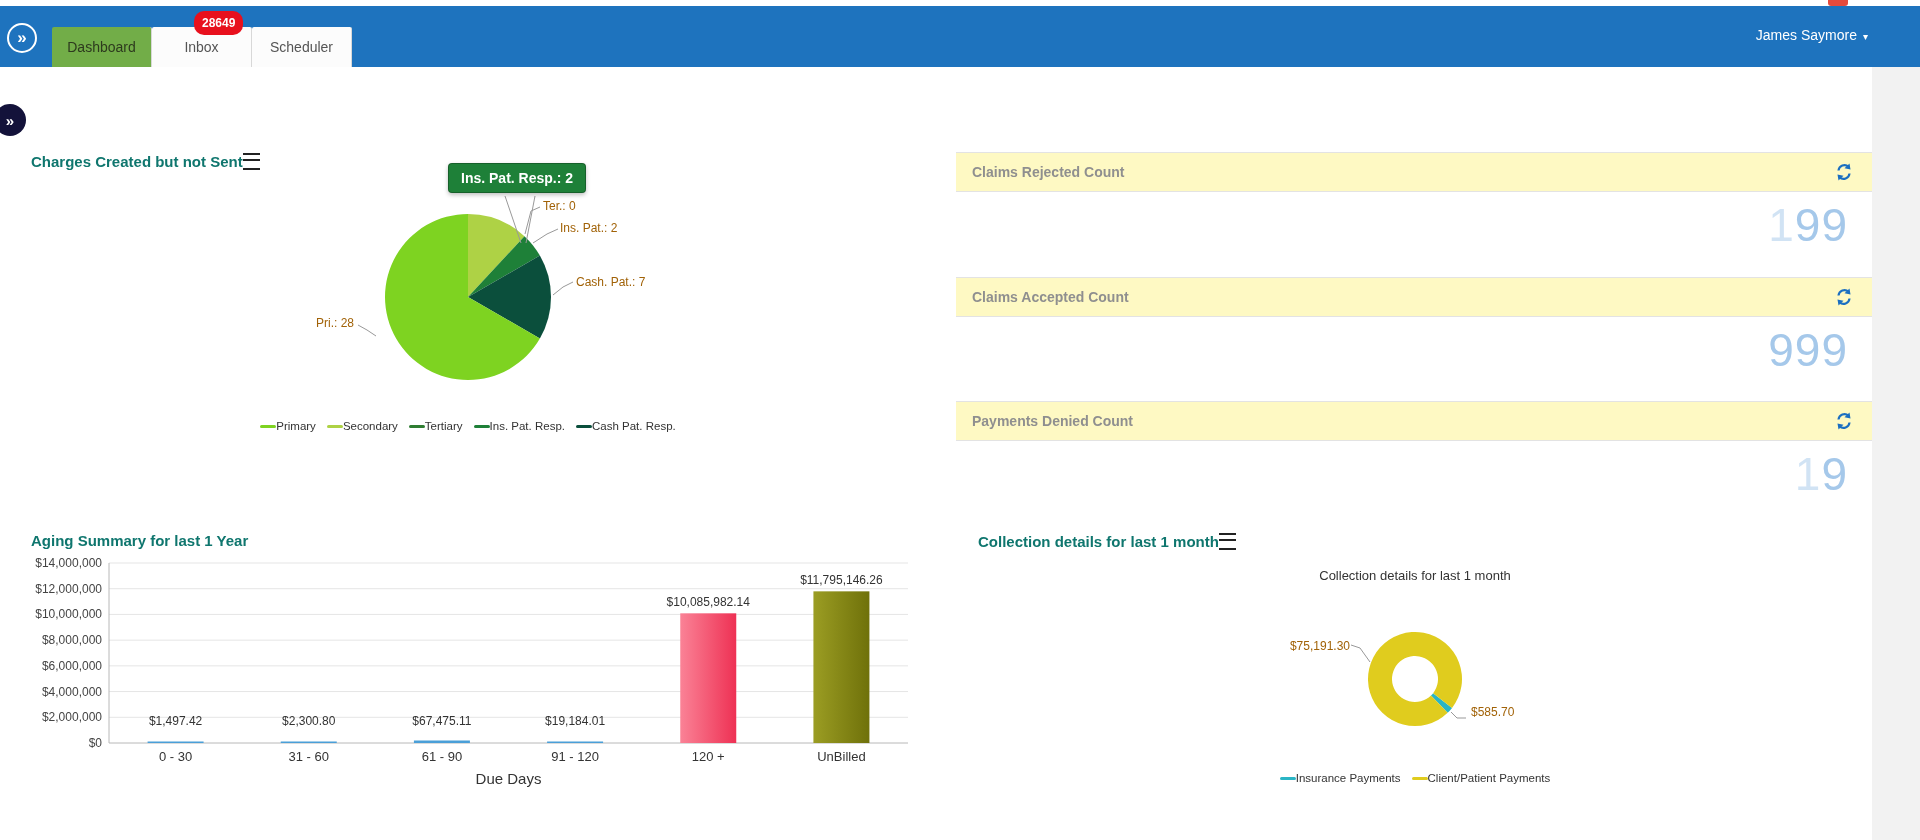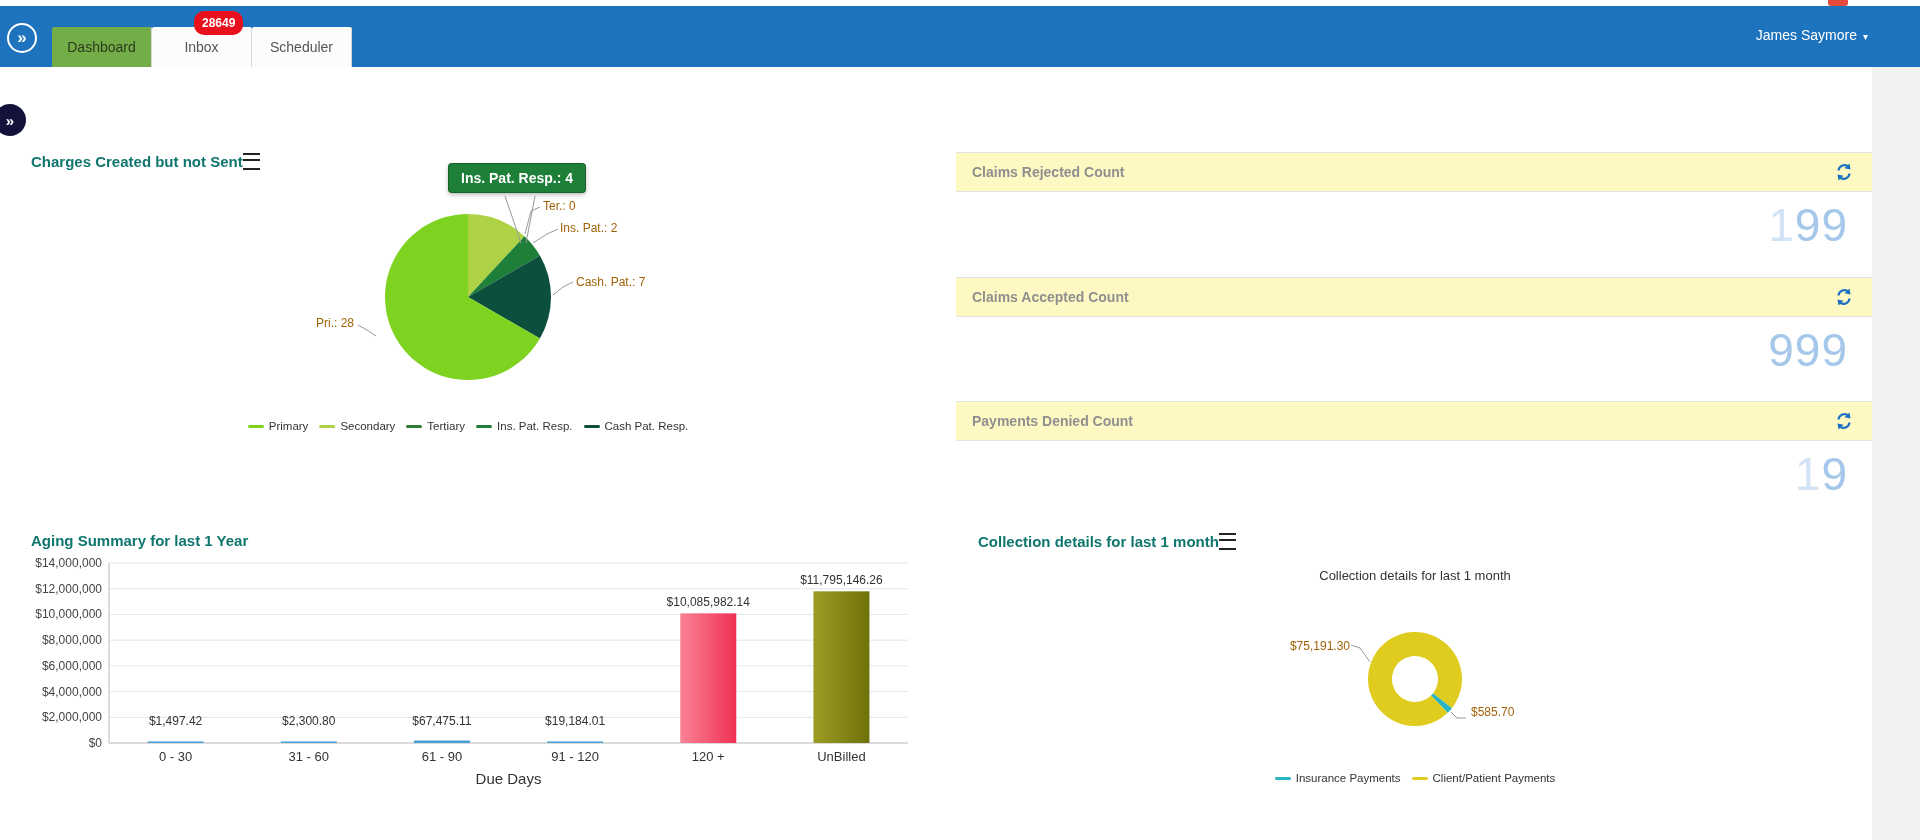--- a/index.html
+++ b/index.html
@@ -38,21 +38,21 @@
     font-weight:bold;color:#0f766e;white-space:nowrap}
   .hamb{width:17px;height:13px;border-top:2px solid #222;border-bottom:2px solid #222;position:relative;cursor:pointer}
   .hamb::after{content:"";position:absolute;left:0;right:0;top:3.5px;height:2px;background:#222}
 
   
   .pie-label{font-size:12px;color:#a16207;white-space:nowrap}
   .tooltip{background:var(--tooltip_green,#1e8038);color:#fff;font-size:14px;font-weight:bold;
     padding:6px 12px;border-radius:4px;border:1px solid rgba(0,0,0,.25);
     box-shadow:0 2px 4px rgba(0,0,0,.25);white-space:nowrap;z-index:5}
   .legend{display:flex;justify-content:center;align-items:center;gap:11px}
-  .legend-item{display:flex;align-items:center;gap:5px;font-size:11.5px;color:#333;cursor:pointer;white-space:nowrap}
+  .legend-item{display:flex;align-items:center;font-size:11.5px;color:#333;cursor:pointer;white-space:nowrap}
   .legend-swatch{width:16px;height:3px;border-radius:2px;display:inline-block}
 
   
   .panel{left:956px;width:916px;position:absolute}
   .panel-header{height:40px;background:#fef9c3;border-top:1px solid #e3e3e3;border-bottom:1px solid #e3e3e3;
     display:flex;align-items:center;justify-content:space-between;padding:0 18px 0 16px;box-sizing:border-box}
   .panel-title{font-size:14px;font-weight:bold;color:#8f8f8f}
   .refresh{width:20px;height:20px;cursor:pointer}
   .panel-value{text-align:right;padding:10px 24px 0 0;font-size:46px;
     color:var(--panel_value_blue,#a5c8ea);letter-spacing:1px;line-height:1}
@@ -107,21 +107,21 @@
       <path d="M258,79 L247,84 L233,93" stroke="#999" fill="none" stroke-width="1"></path>
       <path d="M273,132 L263,137 L253,145" stroke="#999" fill="none" stroke-width="1"></path>
       <path d="M58,175 L67,180 L76,186" stroke="#999" fill="none" stroke-width="1"></path>
       <path d="M205,46 L221,93" stroke="#999" fill="none" stroke-width="1"></path>
       <path d="M235,46 L226,93" stroke="#999" fill="none" stroke-width="1"></path>
     </svg>
   <div class="pie-label abs" style="left:543px;top:199px">Ter.: 0</div>
   <div class="pie-label abs" style="left:560px;top:221px">Ins. Pat.: 2</div>
   <div class="pie-label abs" style="left:576px;top:275px">Cash. Pat.: 7</div>
   <div class="pie-label abs" style="left:316px;top:316px">Pri.: 28</div>
-  <div class="tooltip abs" style="left:448px;top:163px">Ins. Pat. Resp.: 4</div>
+  <div class="tooltip abs" style="left:448px;top:163px">Ins. Pat. Resp.: 2</div>
   <div id="pie-legend" class="legend abs" style="left:238px;top:420px;width:460px">
       <span class="legend-item">
         <span class="legend-swatch" style="background: rgb(126, 211, 33);"></span>
         <span>Primary</span>
       </span>
       <span class="legend-item">
         <span class="legend-swatch" style="background: rgb(174, 210, 69);"></span>
         <span>Secondary</span>
       </span>
       <span class="legend-item">

